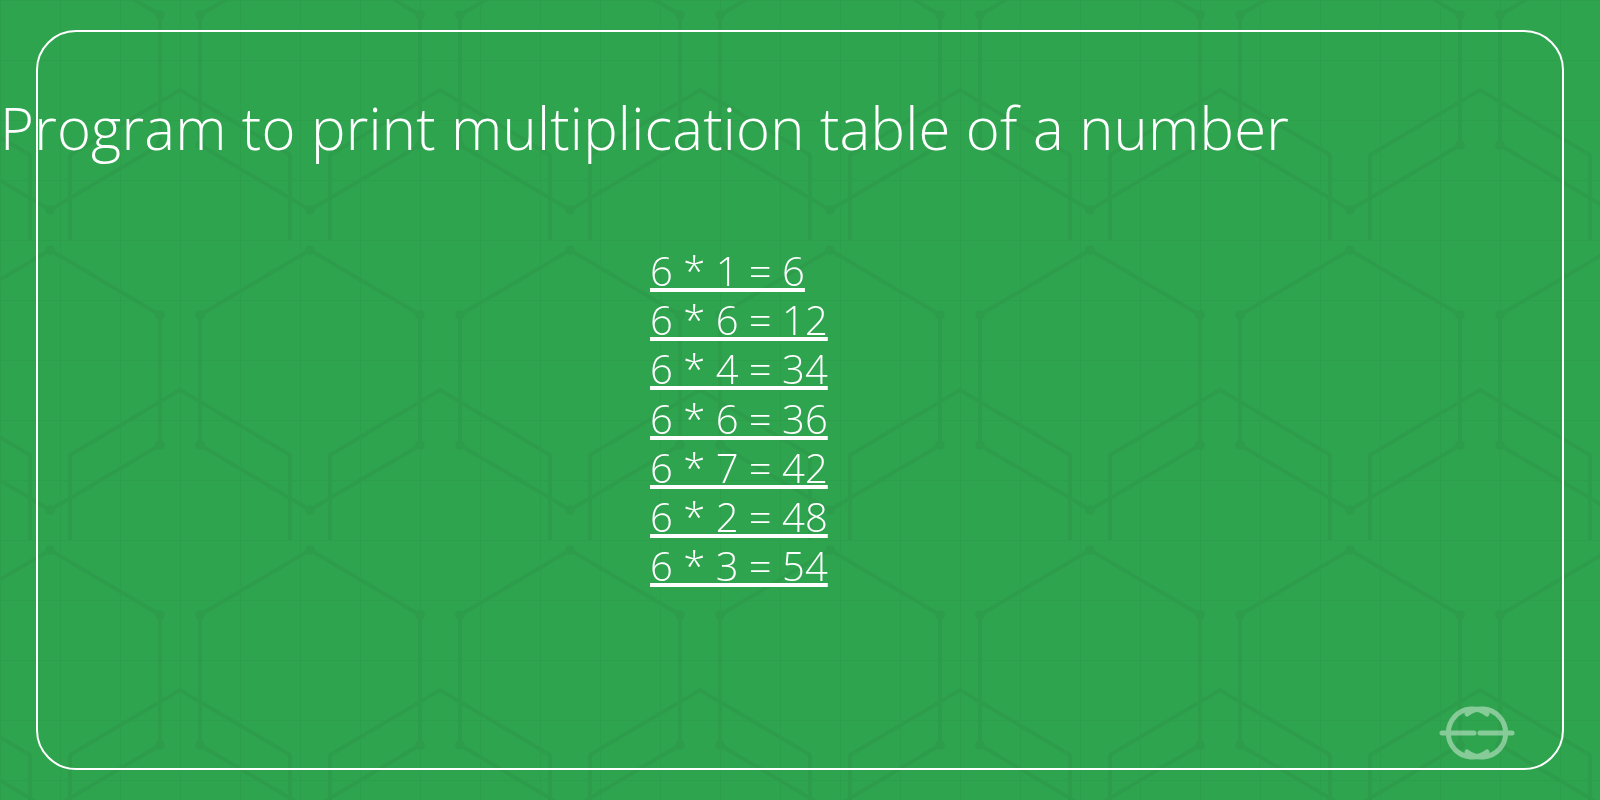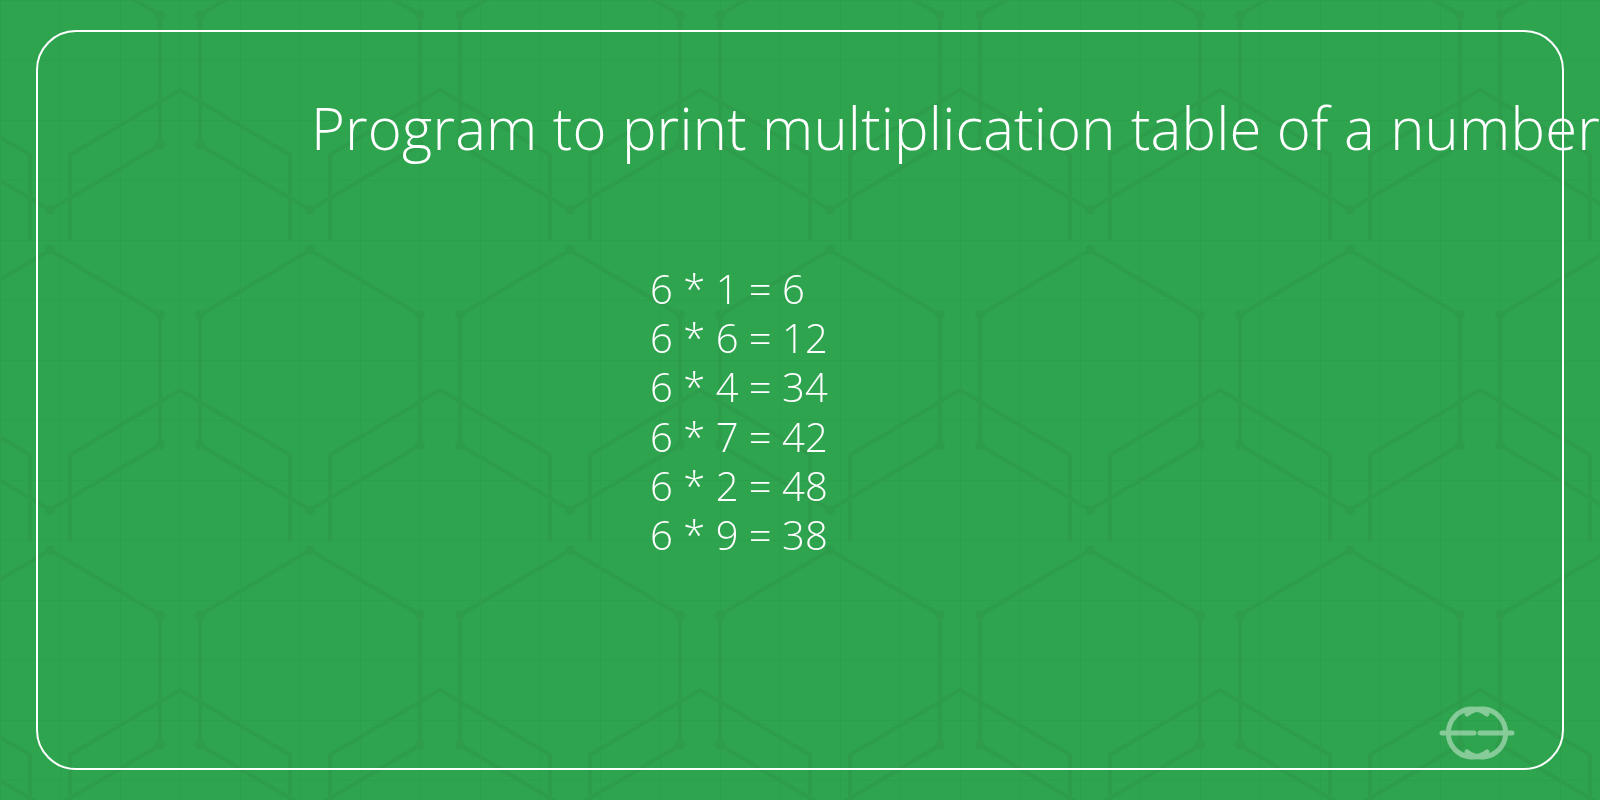--- a/index.html
+++ b/index.html
@@ -30,37 +30,38 @@
     bottom: 30px;
     border: 2.5px solid #ffffff;
     border-radius: 40px;
     z-index: 2;
   }
   .title {
     position: absolute;
     top: 88px;
     left: 0;
     right: 0;
-    text-align: right;
+    text-align: left;
     color: #ffffff;
     font-size: 58px;
     font-weight: 300;
     letter-spacing: 0.2px;
     z-index: 3;
   }
   .table-block {
     position: absolute;
-    top: 264px;
+    top: 246px;
     left: 650px;
     color: #ffffff;
     font-size: 40px;
     line-height: 1.23;
     font-weight: 300;
     z-index: 3;
     white-space: nowrap;
+    text-decoration: underline;
   }
   .table-block .row {
     display: block;
   }
   .logo {
     position: absolute;
     right: 58px;
     bottom: 36px;
     z-index: 3;
     opacity: 0.52;
@@ -98,23 +99,24 @@
 </svg>
 
 <div class="card"></div>
 
 <h1 class="title">Program to print multiplication table of a number</h1>
 
 <div class="table-block">
   <span class="row">6 * 1 = 6</span>
   <span class="row">6 * 6 = 12</span>
   <span class="row">6 * 4 = 34</span>
+  <span class="row">6 * 6 = 36</span>
   <span class="row">6 * 7 = 42</span>
   <span class="row">6 * 2 = 48</span>
-  <span class="row">6 * 9 = 38</span>
+  <span class="row">6 * 3 = 54</span>
 </div>
 
 <div class="logo" aria-hidden="true">
   <svg width="130" height="62" viewBox="0 0 130 62">
     <g fill="none" stroke="#d7efdc" stroke-width="5" stroke-linecap="round">
 
       <path d="M 55 12
                A 24 24 0 1 1 55 50
                M 30 31 L 62 31"></path>
 

